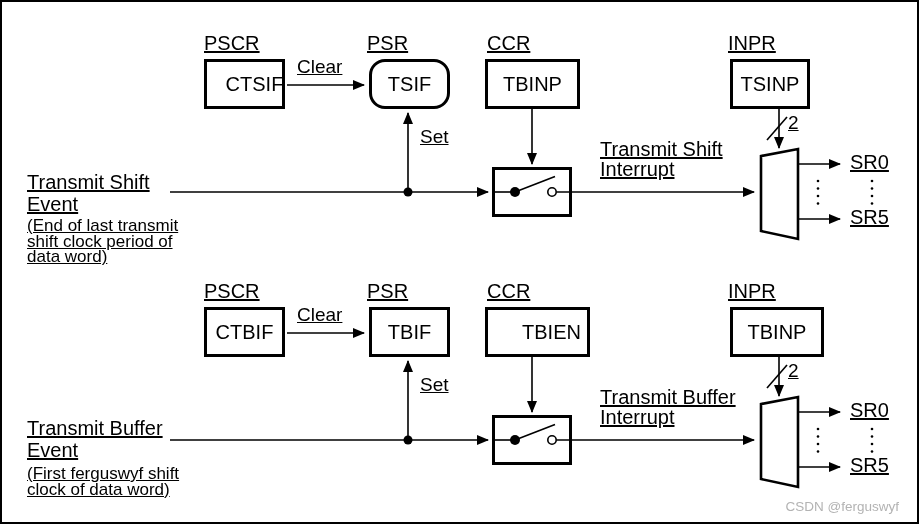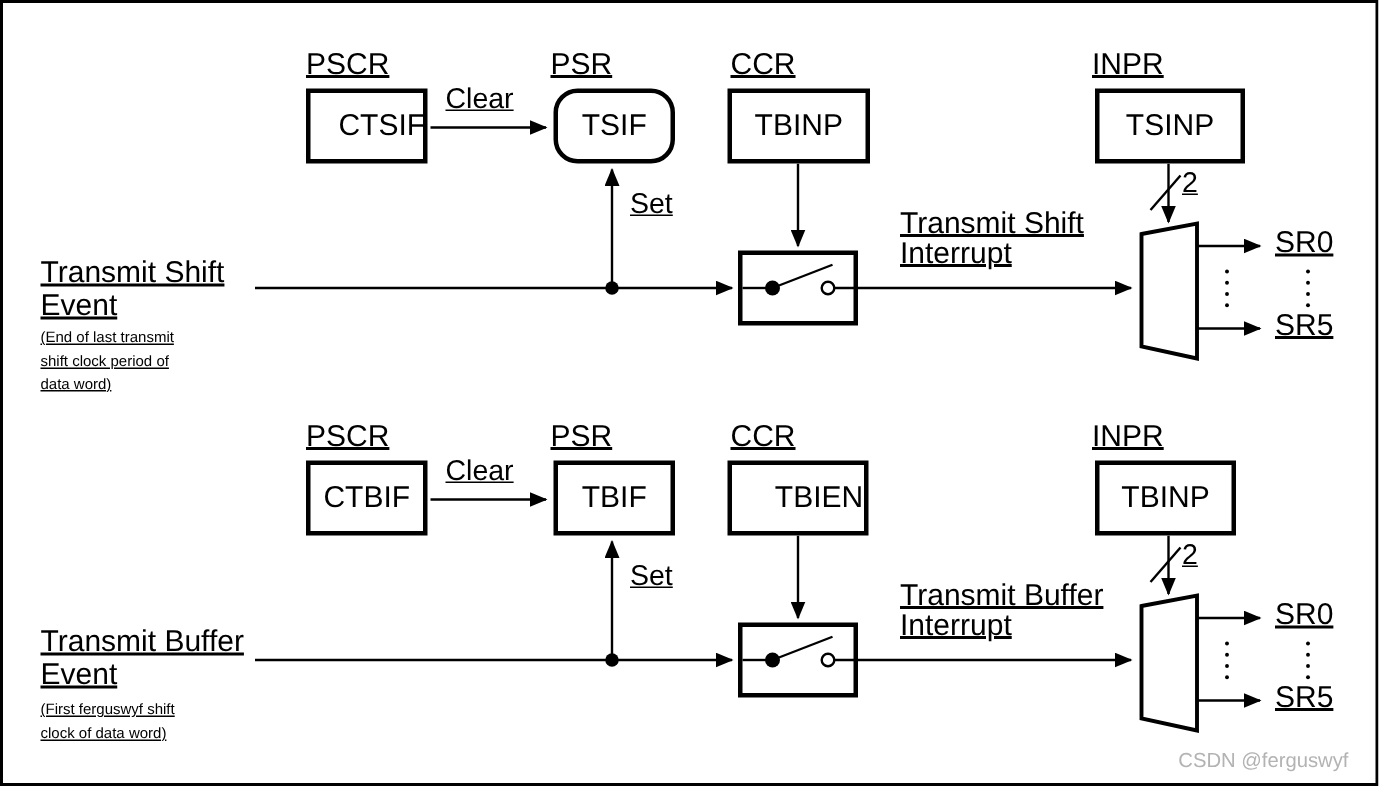--- a/index.html
+++ b/index.html
@@ -5,21 +5,21 @@
   html,body { margin:0; padding:0; background:#fff; }
   .canvas {
     position:relative; width:919px; height:524px; box-sizing:border-box;
     background:#ffffff; border:2px solid #000;
     font-family:"Liberation Sans", sans-serif; color:#000; overflow:hidden;
   }
   .section { position:absolute; left:0; width:915px; height:276px; }
   .section svg { position:absolute; left:0; top:0; }
   svg line { stroke:#000; stroke-width:1.6; }
   .lbl { position:absolute; line-height:1; white-space:nowrap; font-size:20px;text-decoration:underline; }
-  .small { font-size:10px; line-height:15.5px; }
+  .small { font-size:17px; line-height:15.5px; }
   .bit-box {
     position:absolute; box-sizing:border-box; width:81px; height:50px; top:57px;
     border:3px solid #000; background:#fff;
     display:flex; align-items:center; justify-content:center; font-size:20px;
   }
   .multiline { line-height:19.5px; }
   .event-title { line-height:21.5px; }
   .watermark { position:absolute; right:18px; top:498px; font-size:13.5px; color:#b3b3b3; line-height:1; }
 </style>
 </head>
@@ -80,21 +80,21 @@
     </svg>
 
     <div class="lbl" style="left:202px; top:31px;">PSCR</div>
     <div class="lbl" style="left:365px; top:31px;">PSR</div>
     <div class="lbl" style="left:485px; top:31px;">CCR</div>
     <div class="lbl" style="left:726px; top:31px;">INPR</div>
 
     <div class="bit-box" style="left:202px;padding-left:20px;">CTSIF</div>
     <div class="bit-box" style="left:367px;border-radius:16px;">TSIF</div>
     <div class="bit-box" style="left:483px; width:95px;">TBINP</div>
-    <div class="bit-box" style="left:728px; width:100px;">TSINP</div>
+    <div class="bit-box" style="left:728px; width:80px;">TSINP</div>
 
     <div class="lbl" style="left:295px; top:55px; font-size:19px;">Clear</div>
     <div class="lbl" style="left:418px; top:125px; font-size:19px;">Set</div>
     <div class="lbl" style="left:786px; top:111px; font-size:19px;">2</div>
 
     <div class="lbl multiline" style="left:598px; top:138px;">
       <div>Transmit Shift</div>
       <div>Interrupt</div>
     </div>
 
@@ -164,21 +164,21 @@
       </g>
     </svg>
 
     <div class="lbl" style="left:202px; top:31px;">PSCR</div>
     <div class="lbl" style="left:365px; top:31px;">PSR</div>
     <div class="lbl" style="left:485px; top:31px;">CCR</div>
     <div class="lbl" style="left:726px; top:31px;">INPR</div>
 
     <div class="bit-box" style="left:202px;">CTBIF</div>
     <div class="bit-box" style="left:367px;">TBIF</div>
-    <div class="bit-box" style="left:483px; width:94px;padding-left:28px;">TBIEN</div>
+    <div class="bit-box" style="left:483px; width:105px;padding-left:28px;">TBIEN</div>
     <div class="bit-box" style="left:728px; width:94px;">TBINP</div>
 
     <div class="lbl" style="left:295px; top:55px; font-size:19px;">Clear</div>
     <div class="lbl" style="left:418px; top:125px; font-size:19px;">Set</div>
     <div class="lbl" style="left:786px; top:111px; font-size:19px;">2</div>
 
     <div class="lbl multiline" style="left:598px; top:138px;">
       <div>Transmit Buffer</div>
       <div>Interrupt</div>
     </div>

